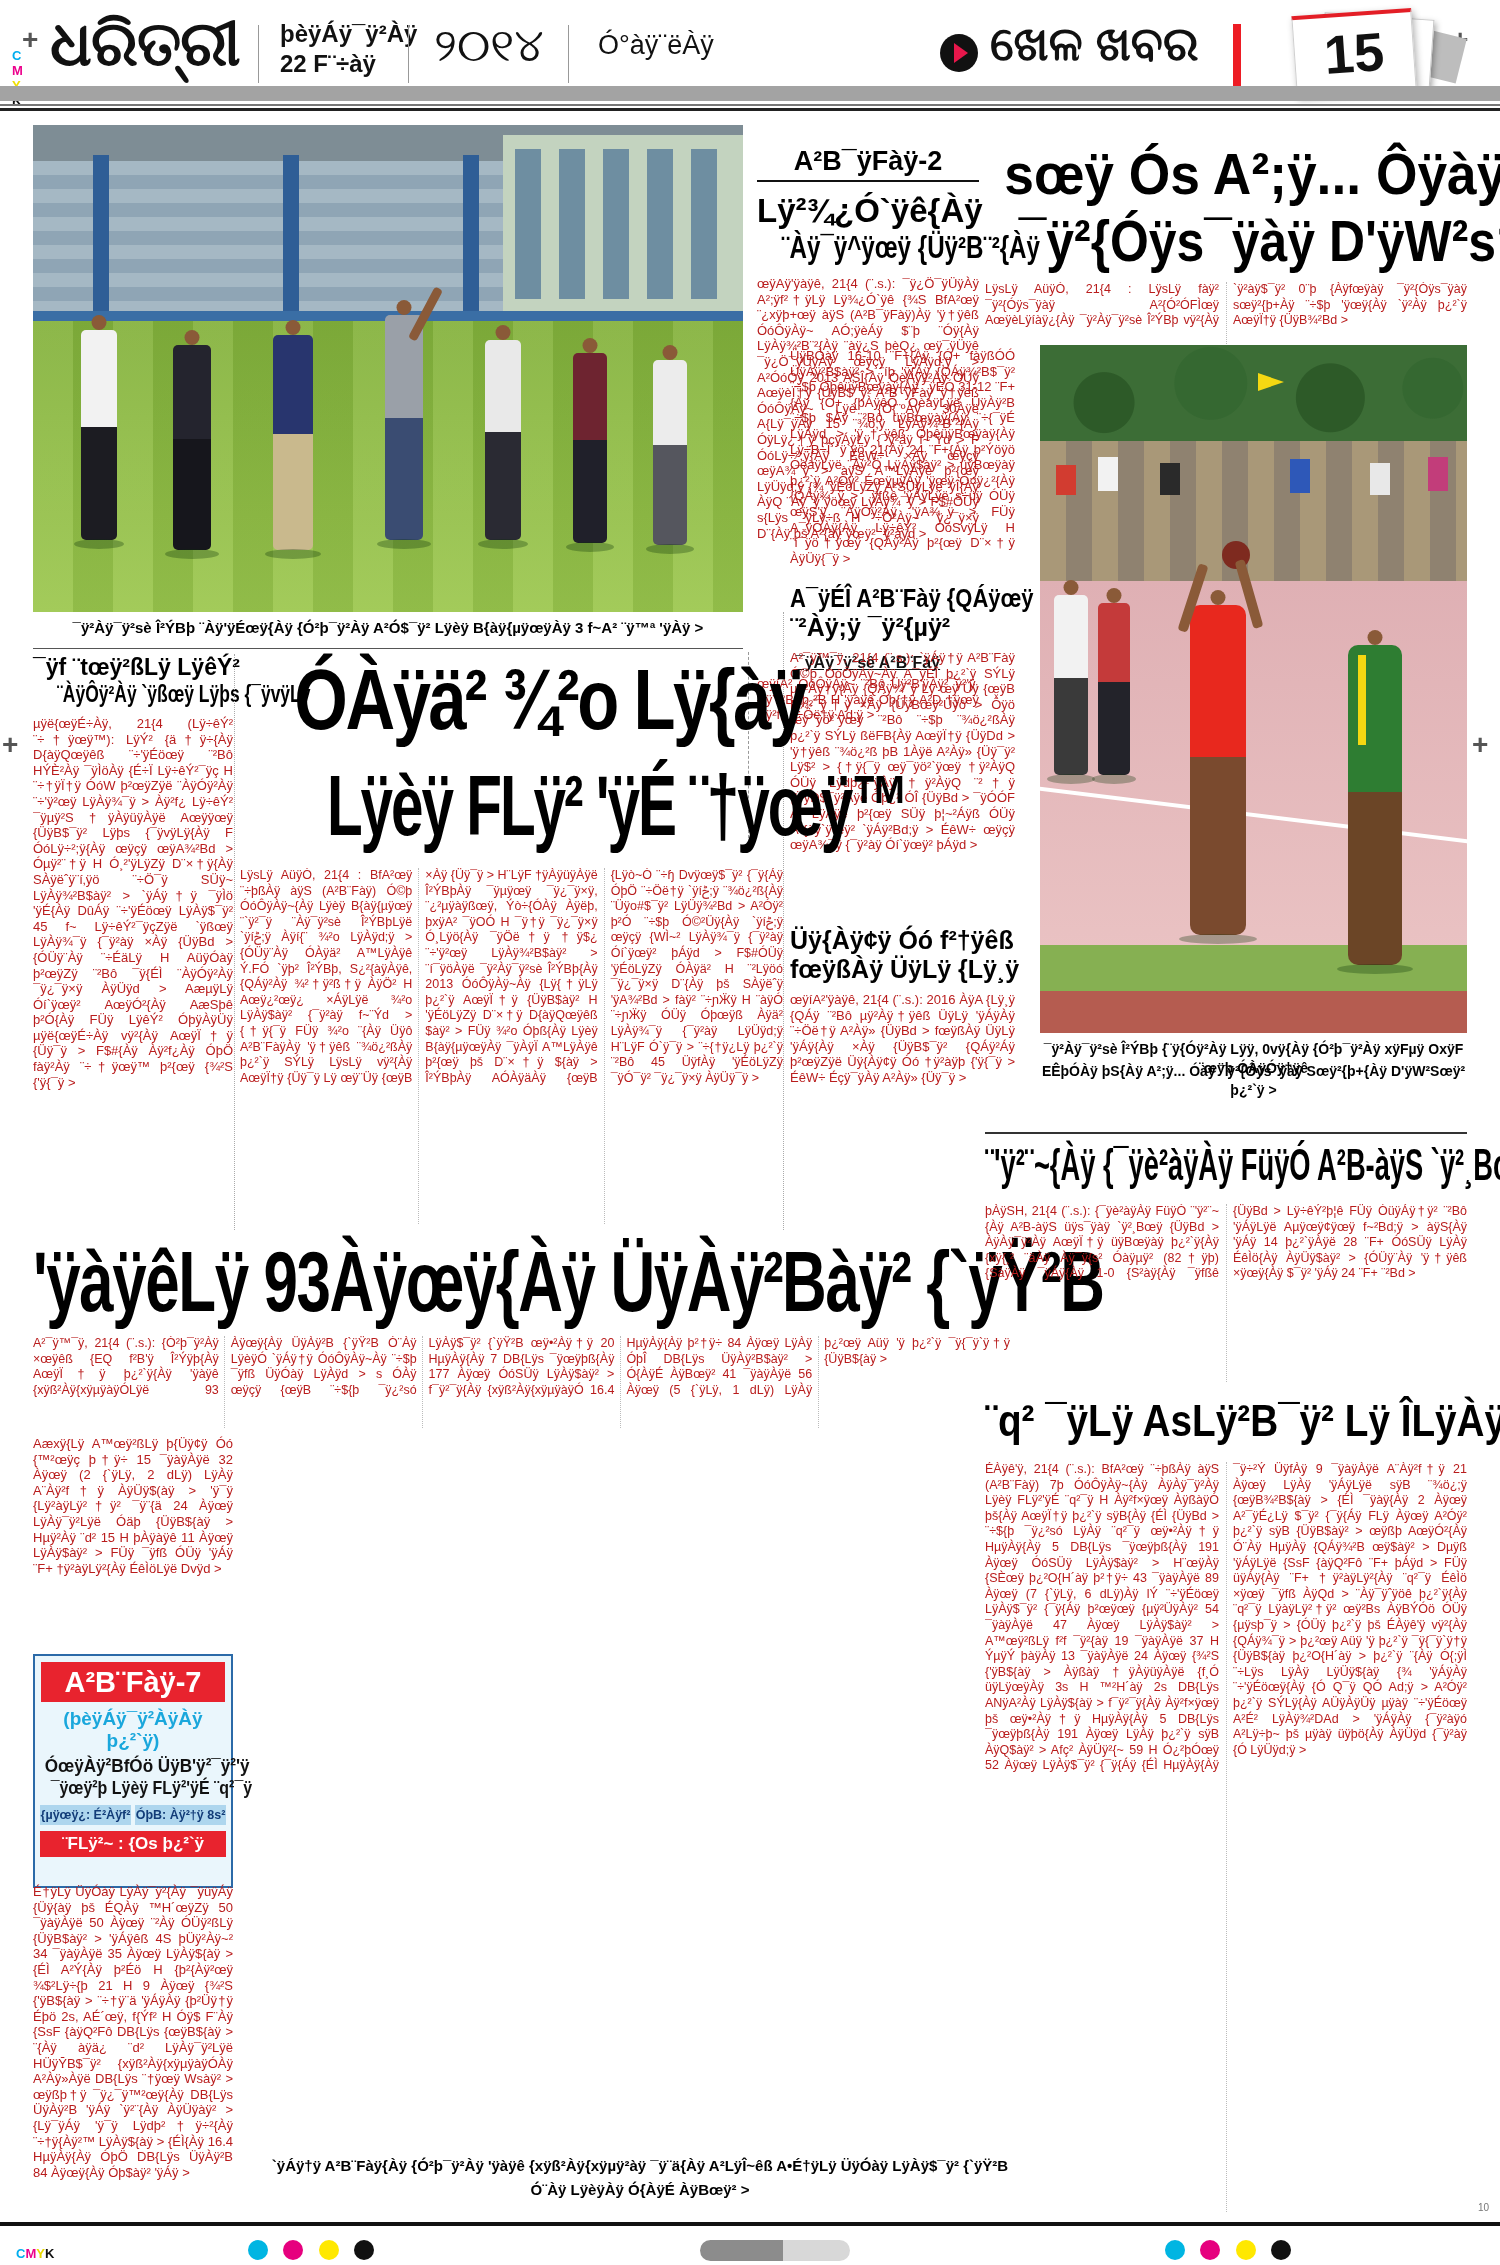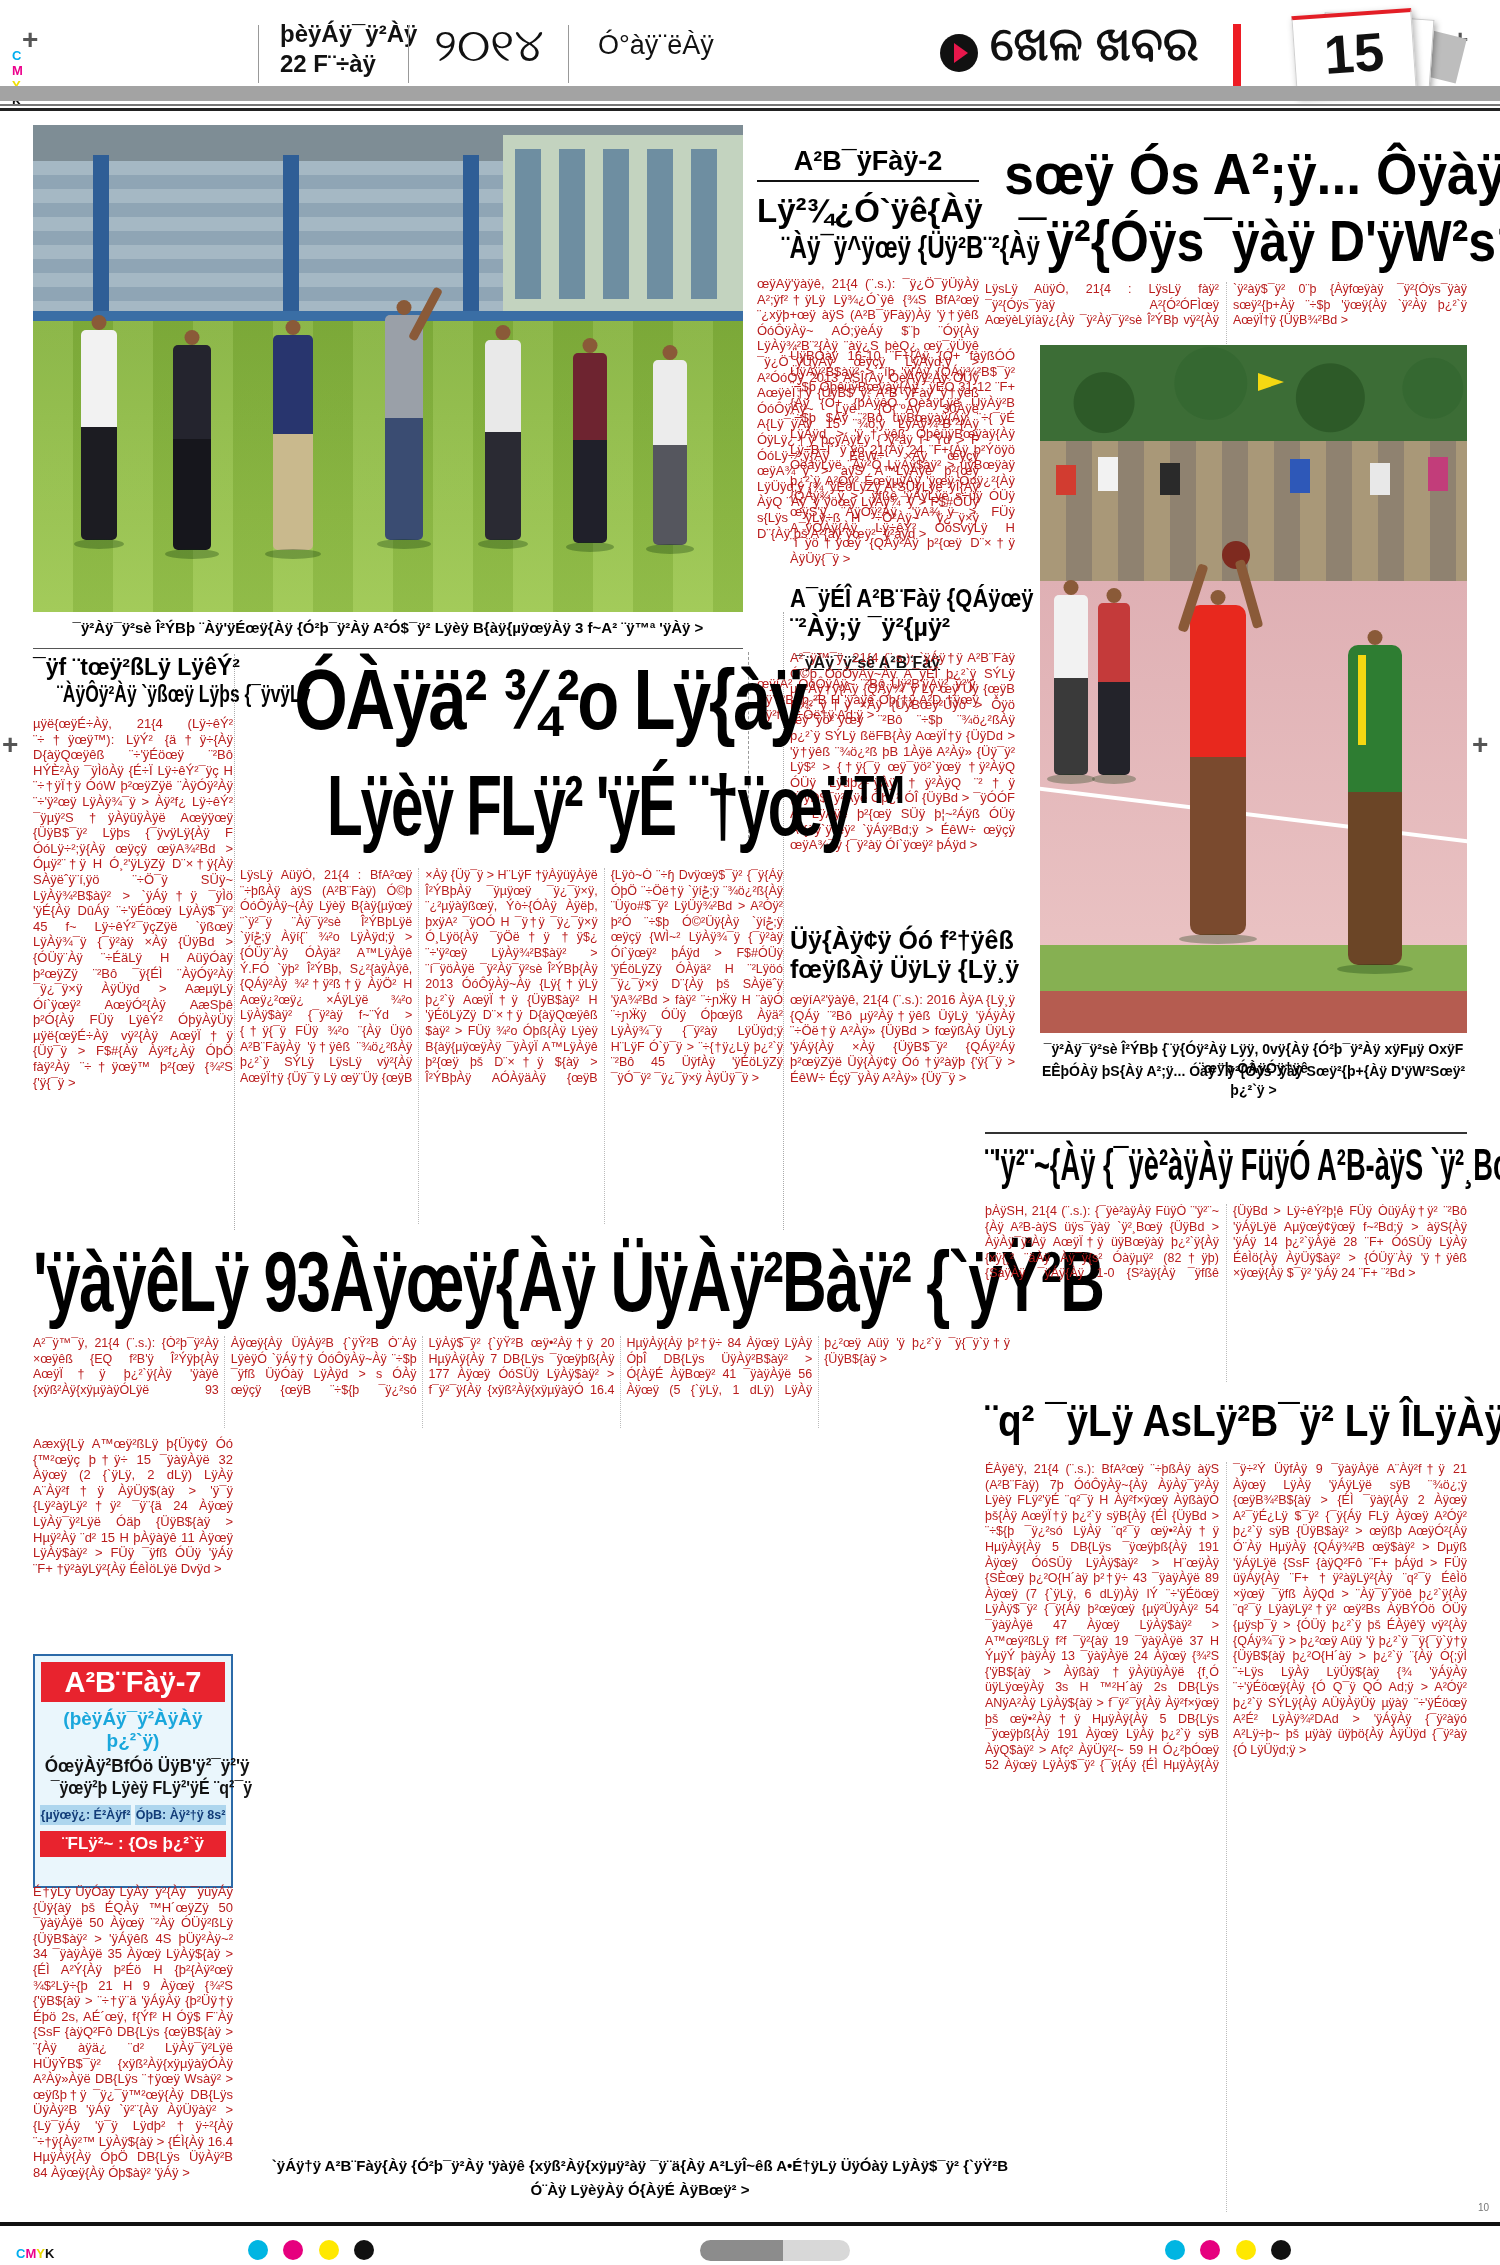--- a/index.html
+++ b/index.html
@@ -36,20 +36,21 @@
 
   <div class="abs crosshair" style="left:22px;top:30px;">+</div>
   <div class="abs crosshair" style="left:1452px;top:30px;">+</div>
   <div class="abs" style="left:12px;top:48px;">
     <div class="cmyk-letter" style="color:#00adee;">C</div>
     <div class="cmyk-letter" style="color:#ec008c;">M</div>
     <div class="cmyk-letter" style="color:#f0e000;">Y</div>
     <div class="cmyk-letter" style="color:#111;">K</div>
   </div>
 
+  <div class="abs" style="left:50px;top:8px;font-size:62px;font-weight:bold;letter-spacing:-1px;">ଧରିତ୍ରୀ</div>
   <div class="abs vrule" style="left:258px;top:25px;height:58px;"></div>
   <div class="abs" style="left:280px;top:20px;font-size:24px;font-weight:600;">þèÿÁÿ¯ÿ²Àÿ</div>
   <div class="abs" style="left:280px;top:50px;font-size:24px;font-weight:600;">22 F¨÷àÿ</div>
   <div class="abs vrule" style="left:408px;top:25px;height:58px;"></div>
   <div class="abs" style="left:434px;top:18px;font-size:46px;">୨୦୧୪</div>
   <div class="abs vrule" style="left:568px;top:25px;height:58px;"></div>
   <div class="abs" style="left:598px;top:30px;font-size:27px;">Ó°àÿ¨ëÀÿ</div>
 
   <div class="abs" style="left:940px;top:34px;width:38px;height:38px;border-radius:50%;background:#111;">
     <div style="position:absolute;left:14px;top:9px;width:0;height:0;border-left:14px solid #e8174b;border-top:10px solid transparent;border-bottom:10px solid transparent;"></div>

